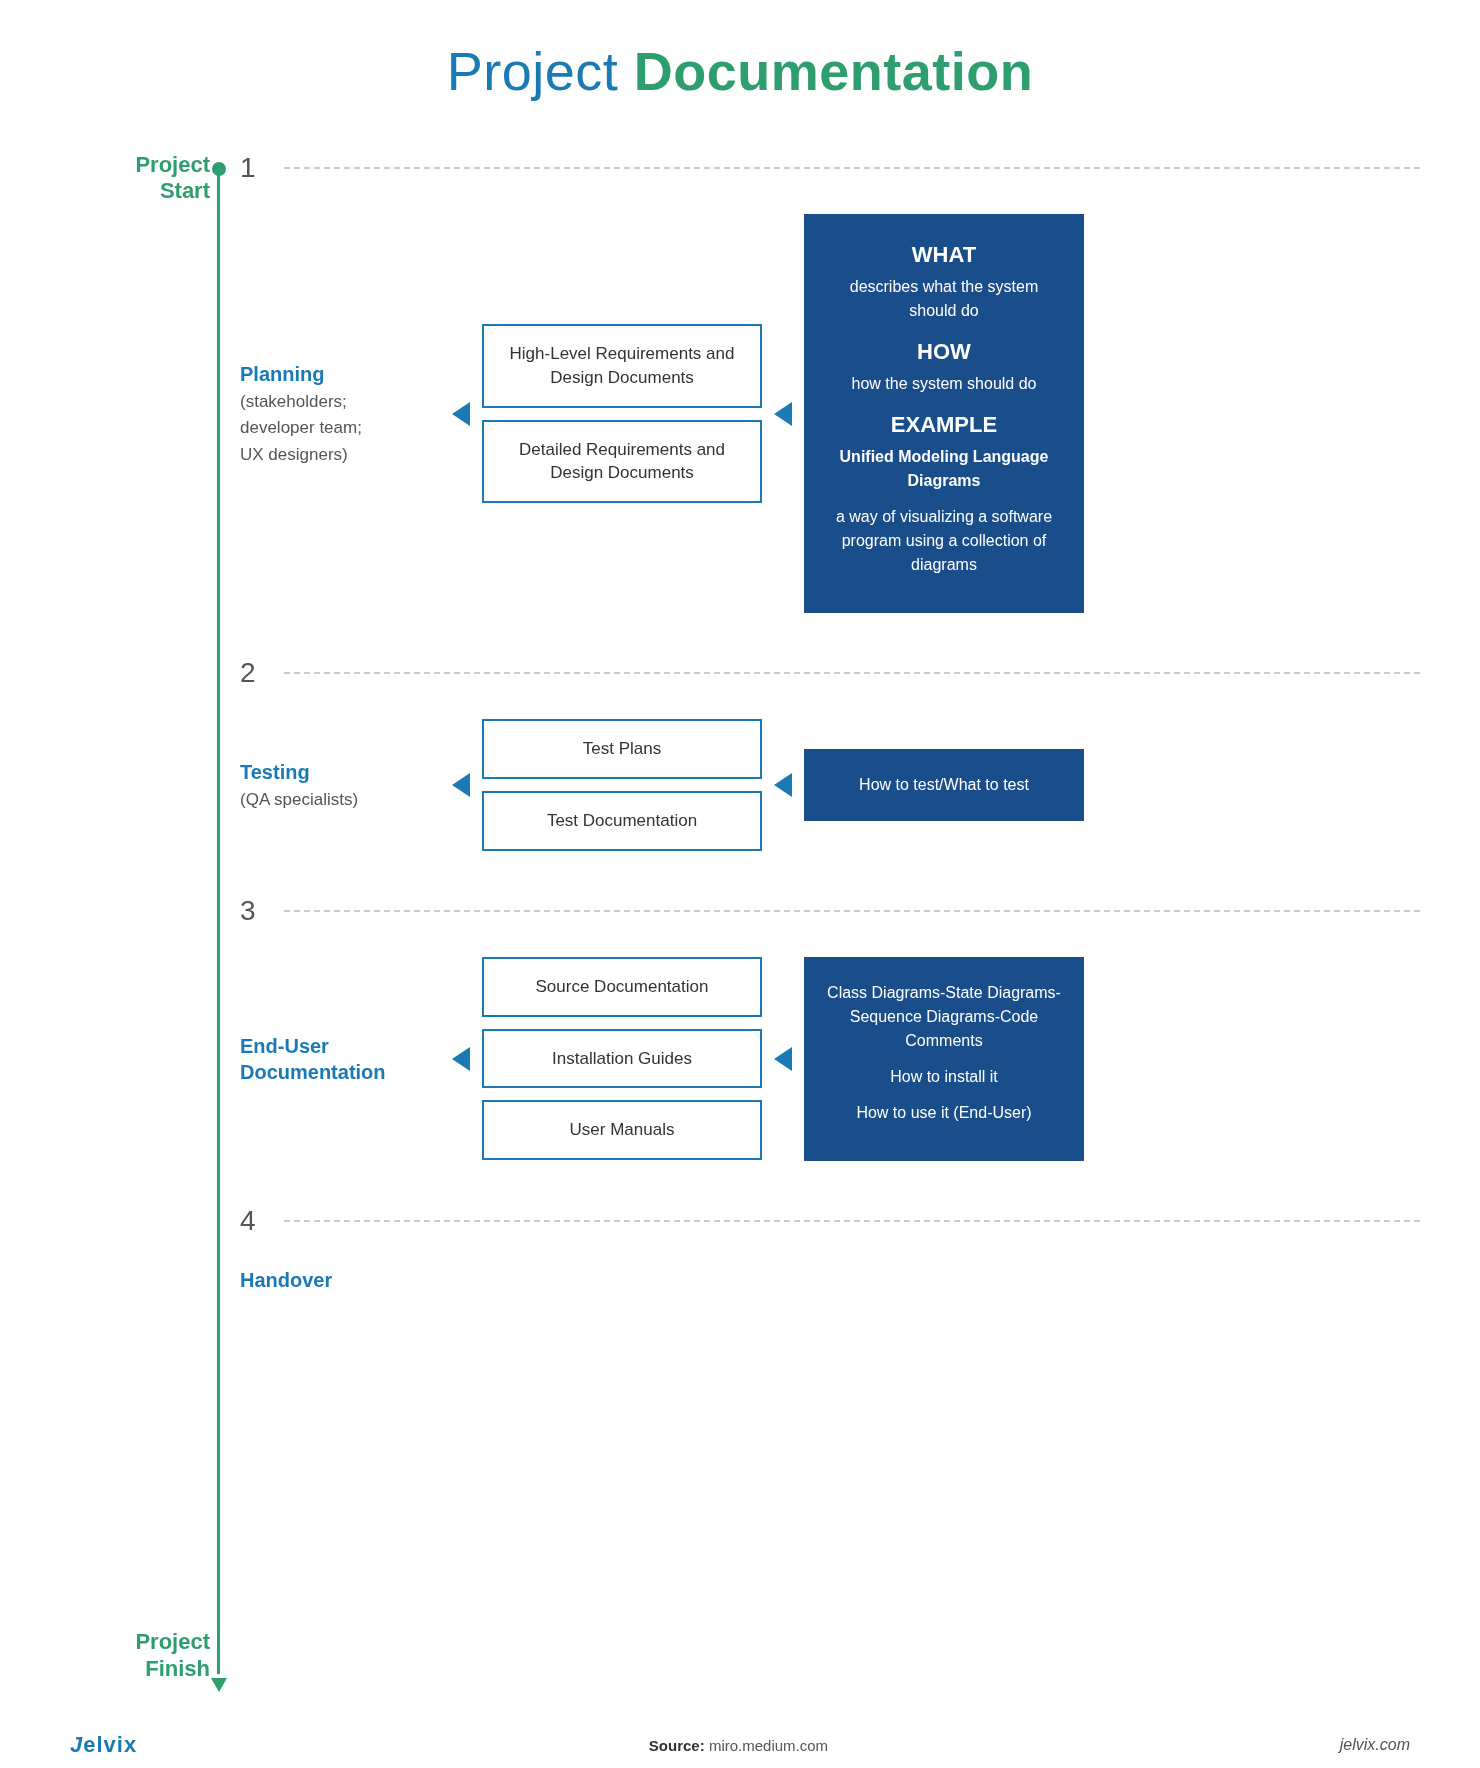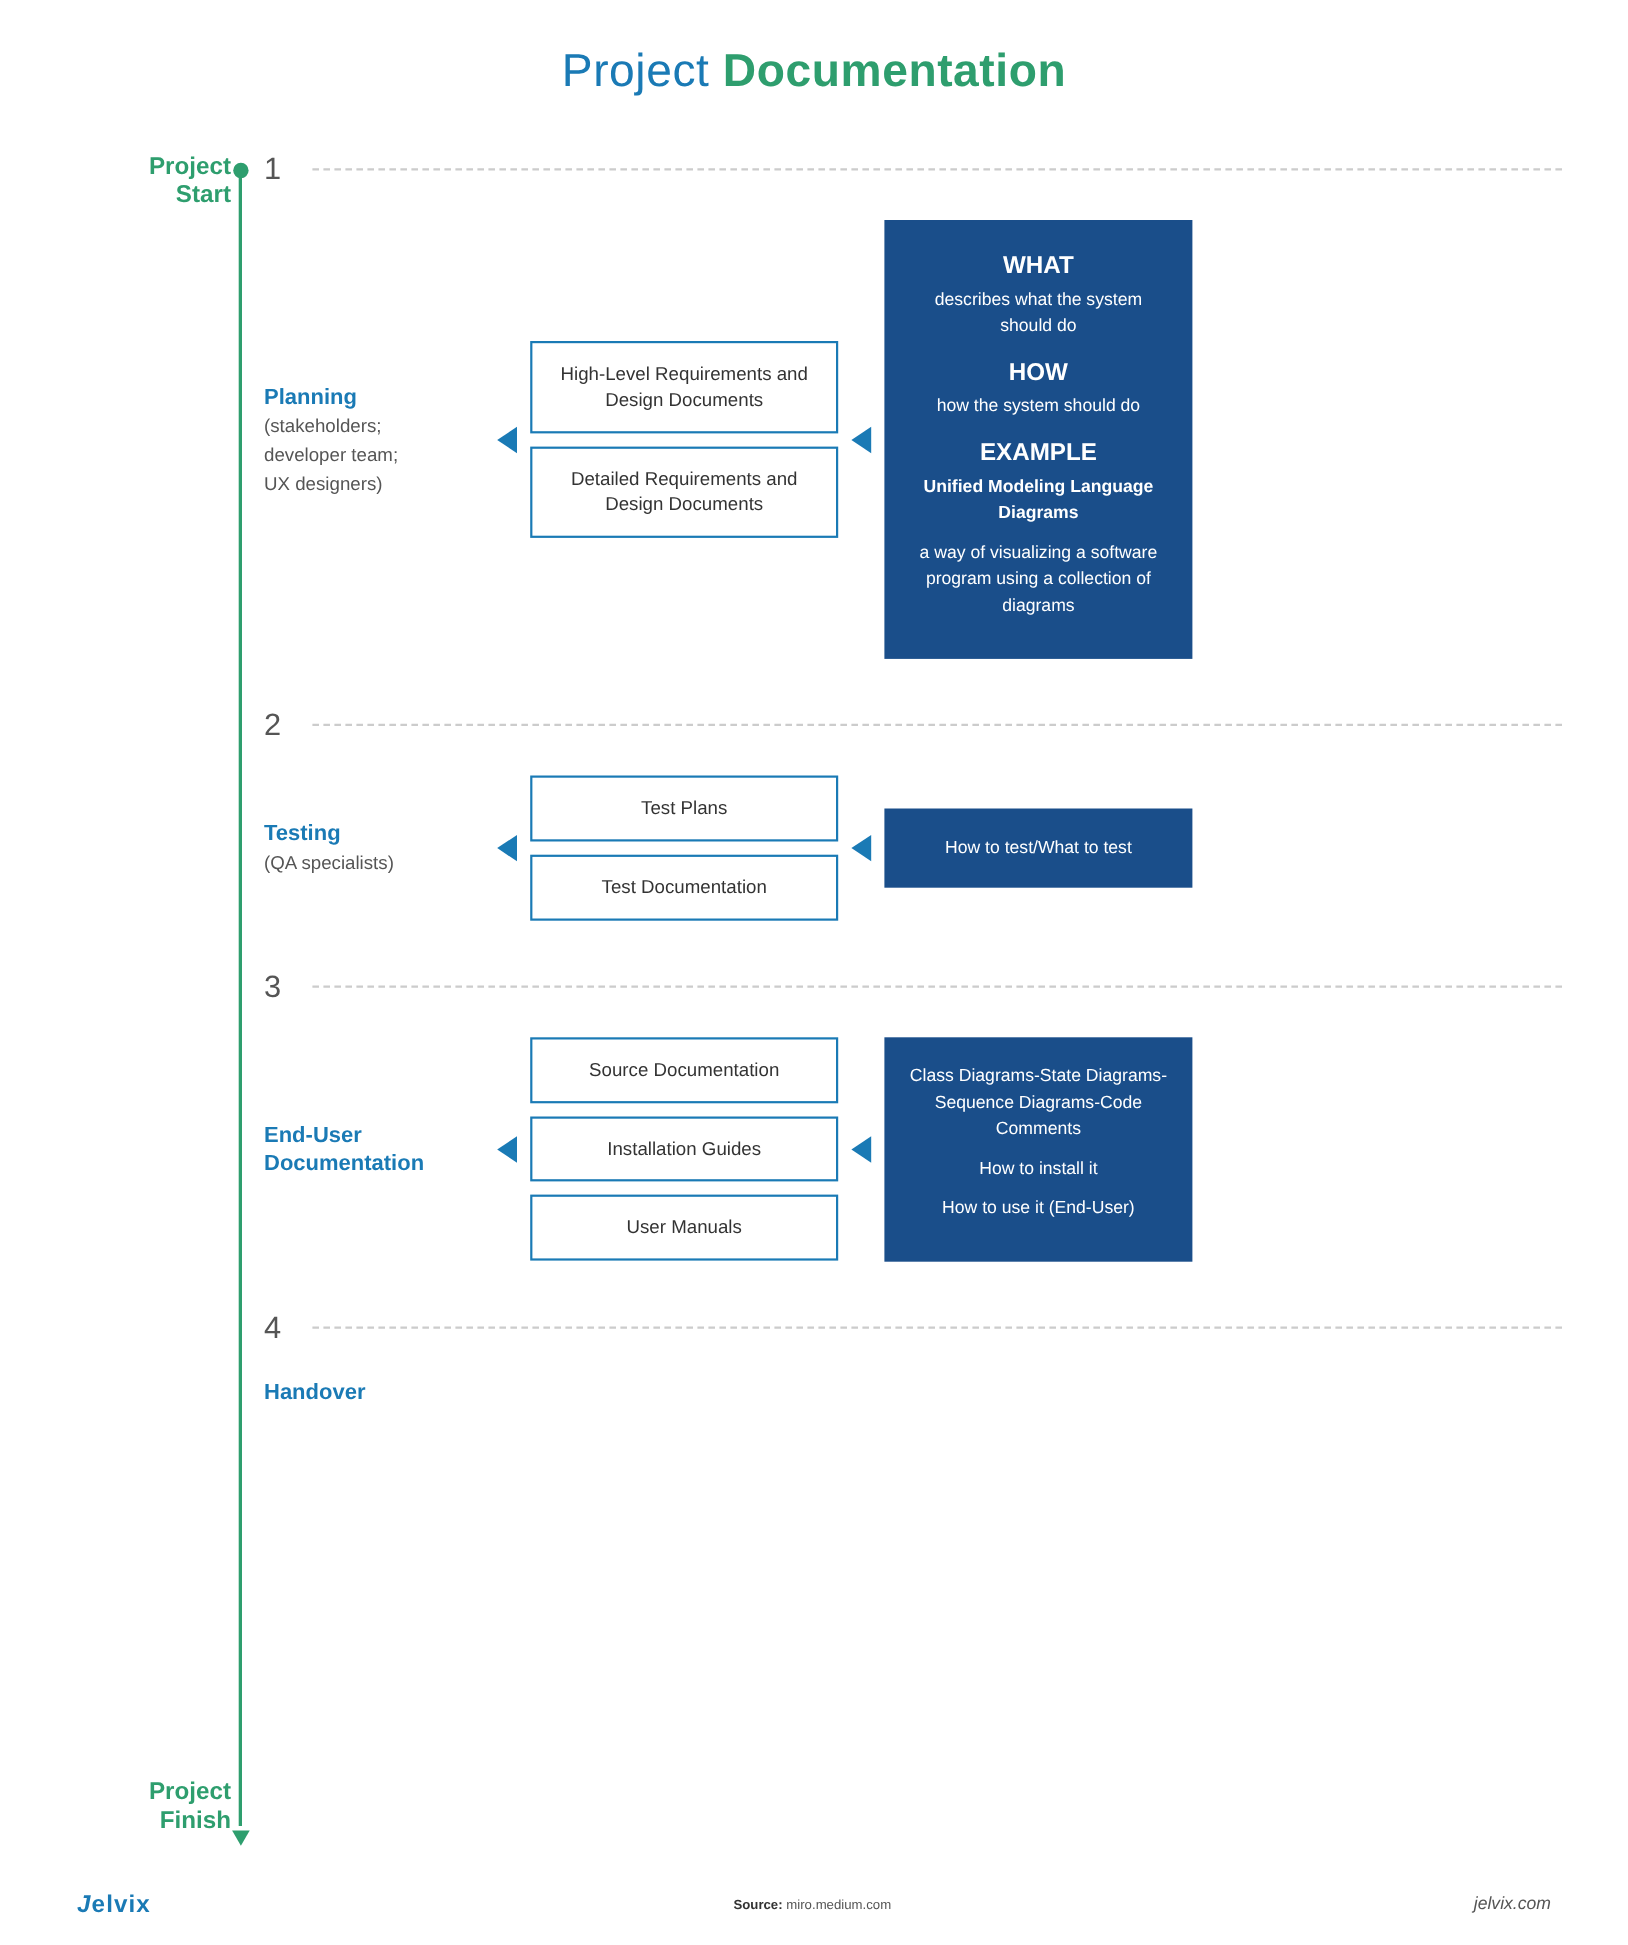--- a/index.html
+++ b/index.html
@@ -15,21 +15,21 @@
     .page-container {
       width: 1480px;
       min-height: 1768px;
       background: #fff;
       padding: 40px 60px 40px 60px;
       position: relative;
     }
 
     .page-title {
       text-align: center;
-      font-size: 42px;
+      font-size: 54px;
       font-weight: 400;
       color: #1a7ab5;
       margin-bottom: 50px;
       letter-spacing: 0.5px;
     }
     .page-title strong {
       color: #2e9e6e;
       font-weight: 700;
     }
 
@@ -236,21 +236,21 @@
       font-weight: 700;
       color: #333;
       letter-spacing: 1px;
     }
 
     .footer-brand span {
       color: #1a7ab5;
     }
 
     .footer-source {
-      font-size: 12px;
+      font-size: 15px;
       color: #555;
     }
 
     .footer-source strong {
       font-weight: 700;
       color: #333;
     }
 
     .footer-website {
       font-size: 16px;

